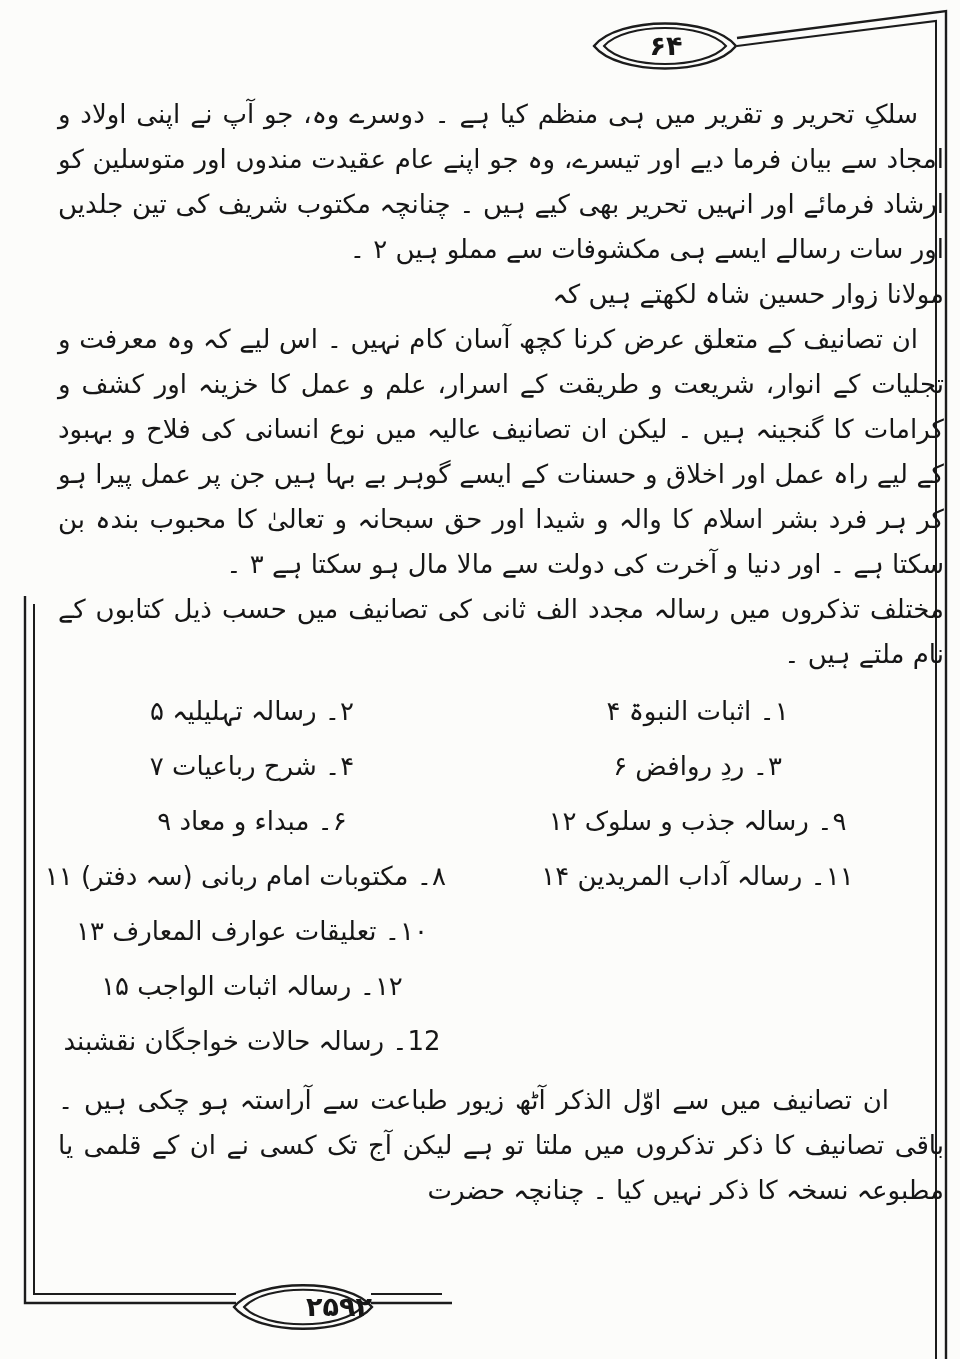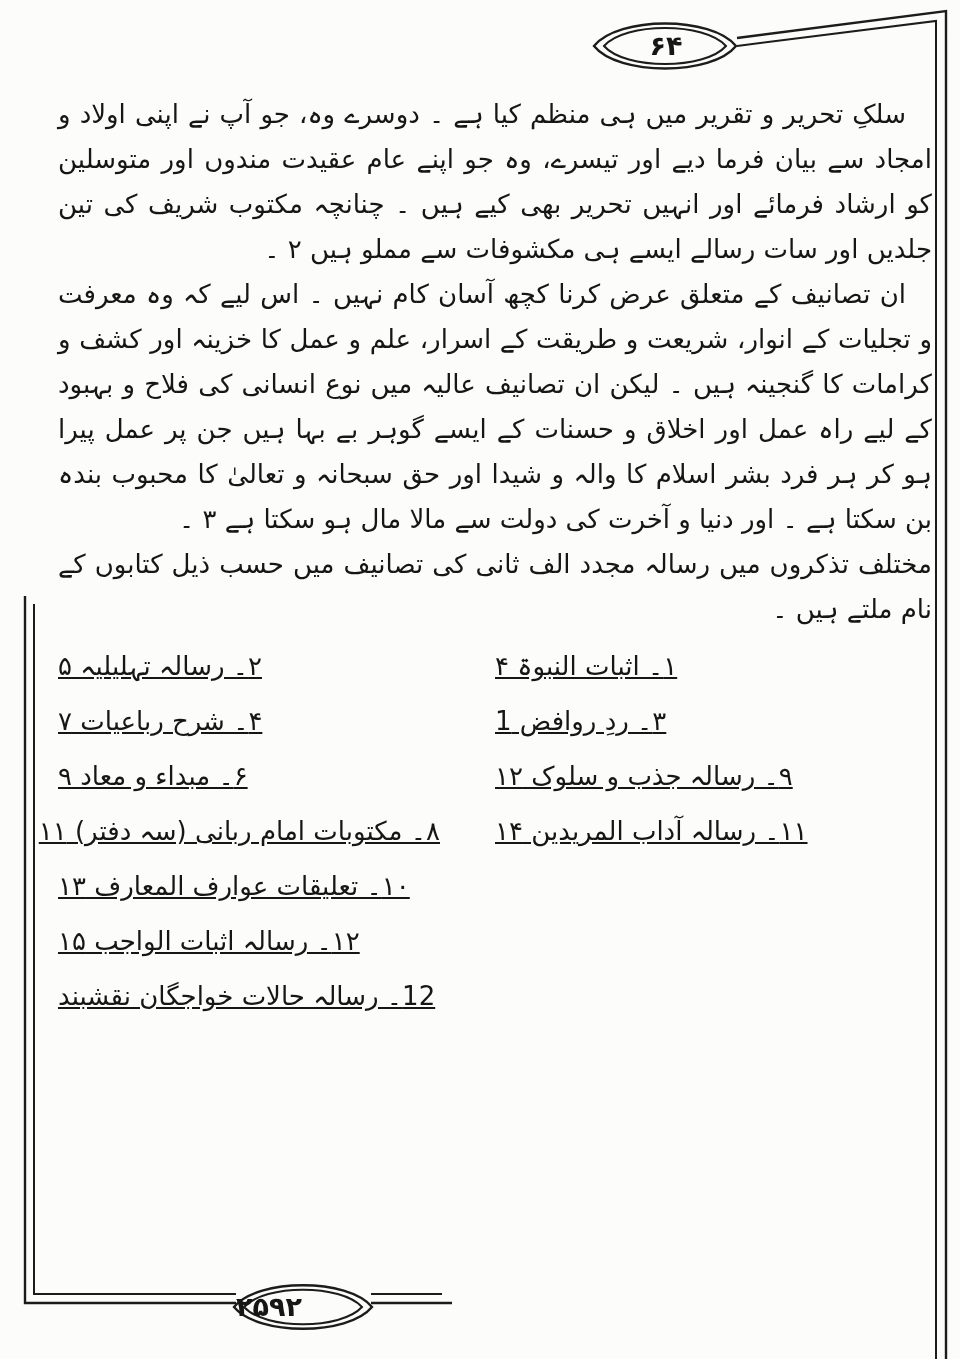--- a/index.html
+++ b/index.html
@@ -32,29 +32,29 @@
     font-weight: bold;
     direction: rtl;
   }
   .page-num-bottom {
     position: absolute;
     top: 1284px;
     left: 236px;
     width: 136px;
     height: 46px;
     line-height: 46px;
-    text-align: left;
+    text-align: right;
     font-size: 27px;
     font-weight: bold;
     direction: rtl;
   }
   .content {
     position: absolute;
     top: 92px;
-    right: 28px;
+    right: 16px;
     left: 58px;
     direction: rtl;
     font-size: 26px;
     line-height: 45px;
     text-align: justify;
   }
   .content p { margin: 0; }
   .para-indent { margin-left: 128px; text-indent: 26px; }
   .para-author { margin: 0; }
   .para-full { margin: 0; }
@@ -63,22 +63,21 @@
     display: flex;
     direction: rtl;
     margin: 12px 0 4px 0;
   }
   .book-col { display: flex; flex-direction: column; width: 50%; box-sizing: border-box; }
   .book-col.right-col { padding-right: 50px; }
   .book-col.left-col  { padding-right: 55px; }
   .book-item {
     margin-bottom: 10px;
     white-space: nowrap;
-    text-align: left;
-    text-decoration: underline;
+    text-align: center;
   }
 </style>
 </head>
 <body>
 
 <div class="page">
 
   <svg class="frame-svg" viewBox="0 0 960 1359" xmlns="http://www.w3.org/2000/svg">
 
     <path d="M 737 38 L 946 11 L 946 1359" fill="none" stroke="#1c1c1c" stroke-width="2.4"></path>
@@ -96,41 +95,43 @@
     <path d="M 234 1307 C 258 1278 348 1278 372 1307 C 348 1336 258 1336 234 1307 Z" fill="none" stroke="#1c1c1c" stroke-width="2.4"></path>
     <path d="M 244 1307 C 265 1284 341 1284 362 1307 C 341 1330 265 1330 244 1307 Z" fill="none" stroke="#1c1c1c" stroke-width="2"></path>
   </svg>
 
   <div class="page-num-top" lang="ur" dir="rtl">۶۴</div>
 
   <div class="content" lang="ur" dir="rtl">
 
     <p class="para-indent">سلکِ تحریر و تقریر میں ہی منظم کیا ہے ۔ دوسرے وہ، جو آپ نے اپنی اولاد و امجاد سے بیان فرما دیے اور تیسرے، وہ جو اپنے عام عقیدت مندوں اور متوسلین کو ارشاد فرمائے اور انہیں تحریر بھی کیے ہیں ۔ چنانچہ مکتوب شریف کی تین جلدیں اور سات رسالے ایسے ہی مکشوفات سے مملو ہیں ۲ ۔</p>
 
+    <p class="para-author">مولانا زوار حسین شاہ لکھتے ہیں کہ</p>
 
     <p class="para-indent">ان تصانیف کے متعلق عرض کرنا کچھ آسان کام نہیں ۔ اس لیے کہ وہ معرفت و تجلیات کے انوار، شریعت و طریقت کے اسرار، علم و عمل کا خزینہ اور کشف و کرامات کا گنجینہ ہیں ۔ لیکن ان تصانیف عالیہ میں نوع انسانی کی فلاح و بہبود کے لیے راہ عمل اور اخلاق و حسنات کے ایسے گوہر بے بہا ہیں جن پر عمل پیرا ہو کر ہر فرد بشر اسلام کا والہ و شیدا اور حق سبحانہ و تعالیٰ کا محبوب بندہ بن سکتا ہے ۔ اور دنیا و آخرت کی دولت سے مالا مال ہو سکتا ہے ۳ ۔</p>
 
     <p class="para-full">مختلف تذکروں میں رسالہ مجدد الف ثانی کی تصانیف میں حسب ذیل کتابوں کے نام ملتے ہیں ۔</p>
 
     <div class="book-list">
       <div class="book-col right-col">
         <div class="book-item">۱۔ اثبات النبوۃ ۴</div>
-        <div class="book-item">۳۔ ردِ روافض 1</div>
+        <div class="book-item">۳۔ ردِ روافض ۶</div>
         <div class="book-item">۹۔ رسالہ جذب و سلوک ۱۲</div>
         <div class="book-item">۱۱۔ رسالہ آداب المریدین ۱۴</div>
       </div>
       <div class="book-col left-col">
         <div class="book-item">۲۔ رسالہ تہلیلیہ ۵</div>
         <div class="book-item">۴۔ شرح رباعیات ۷</div>
         <div class="book-item">۶۔ مبداء و معاد ۹</div>
         <div class="book-item">۸۔ مکتوبات امام ربانی (سہ دفتر) ۱۱</div>
         <div class="book-item">۱۰۔ تعلیقات عوارف المعارف ۱۳</div>
         <div class="book-item">۱۲۔ رسالہ اثبات الواجب ۱۵</div>
         <div class="book-item">12۔ رسالہ حالات خواجگان نقشبند</div>
       </div>
     </div>
 
+    <p class="para-full closing">ان تصانیف میں سے اوّل الذکر آٹھ زیور طباعت سے آراستہ ہو چکی ہیں ۔ باقی تصانیف کا ذکر تذکروں میں ملتا تو ہے لیکن آج تک کسی نے ان کے قلمی یا مطبوعہ نسخہ کا ذکر نہیں کیا ۔ چنانچہ حضرت</p>
 
   </div>
 
   <div class="page-num-bottom" lang="ur" dir="rtl">۲۵۹۲</div>
 
 </div>
 
 </body></html>

